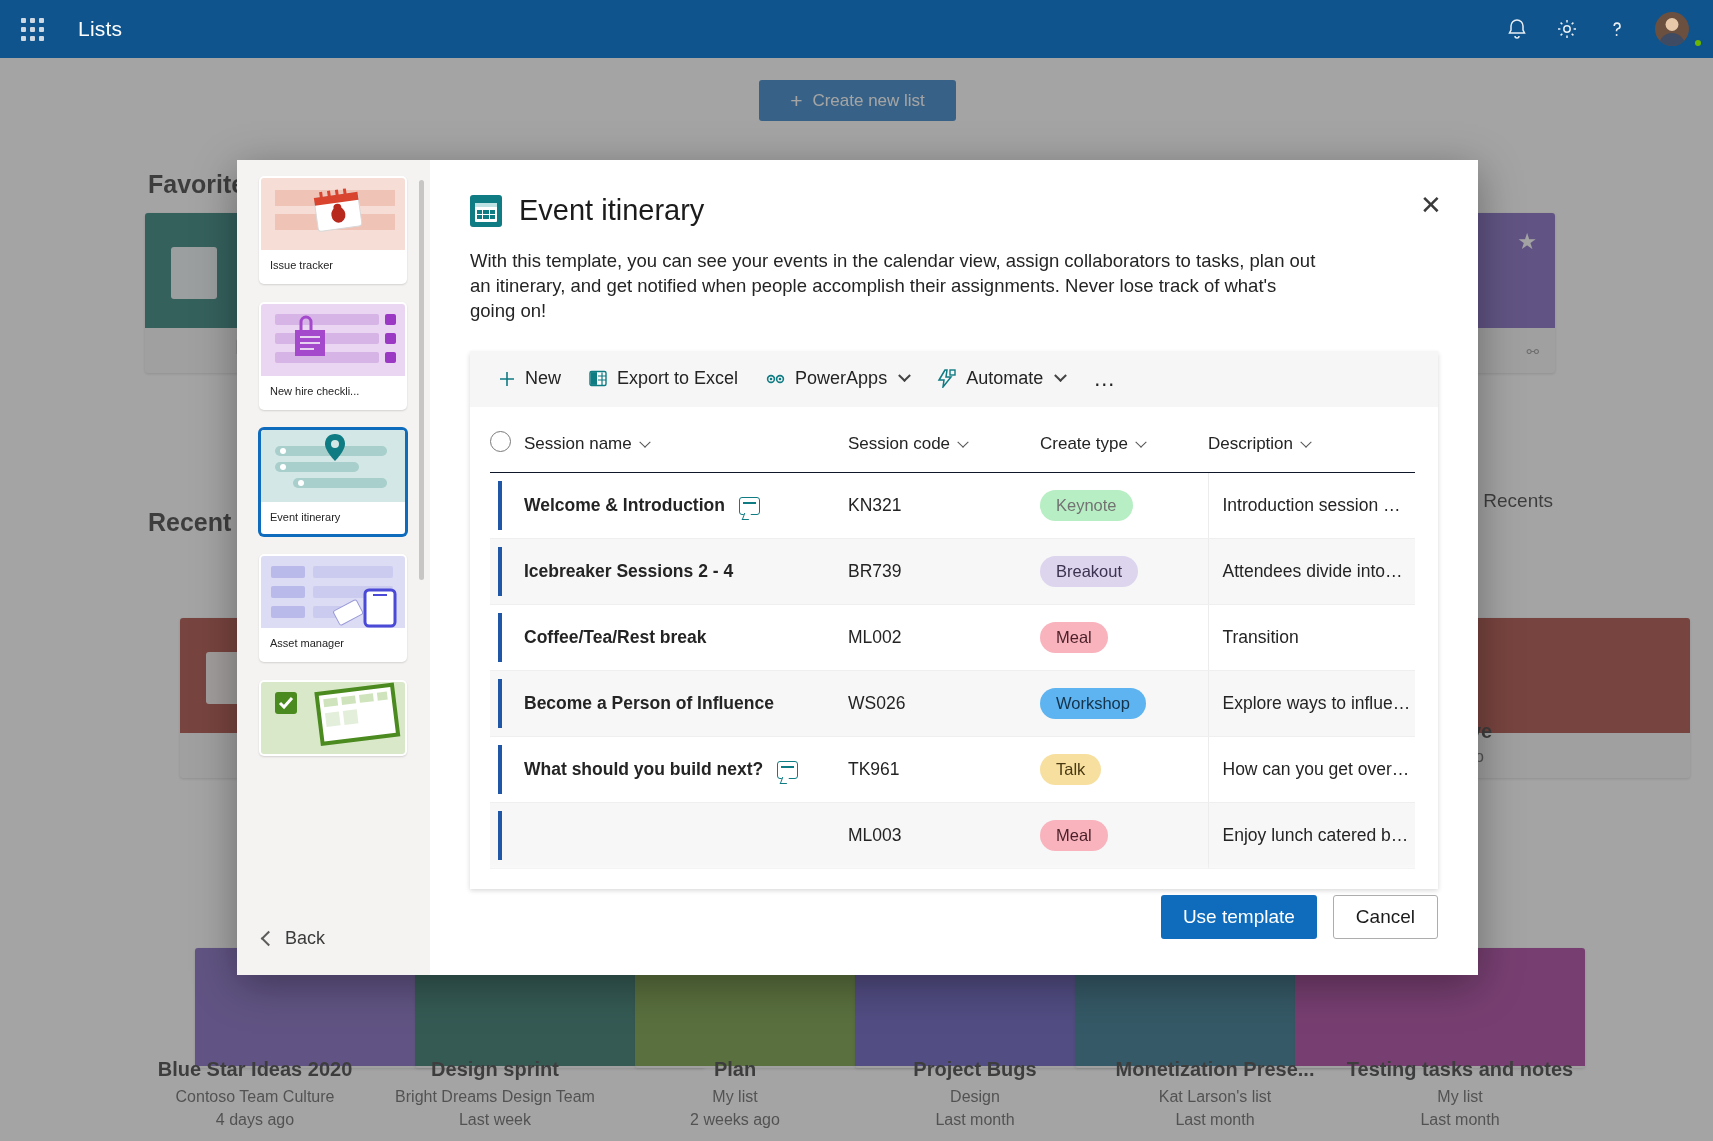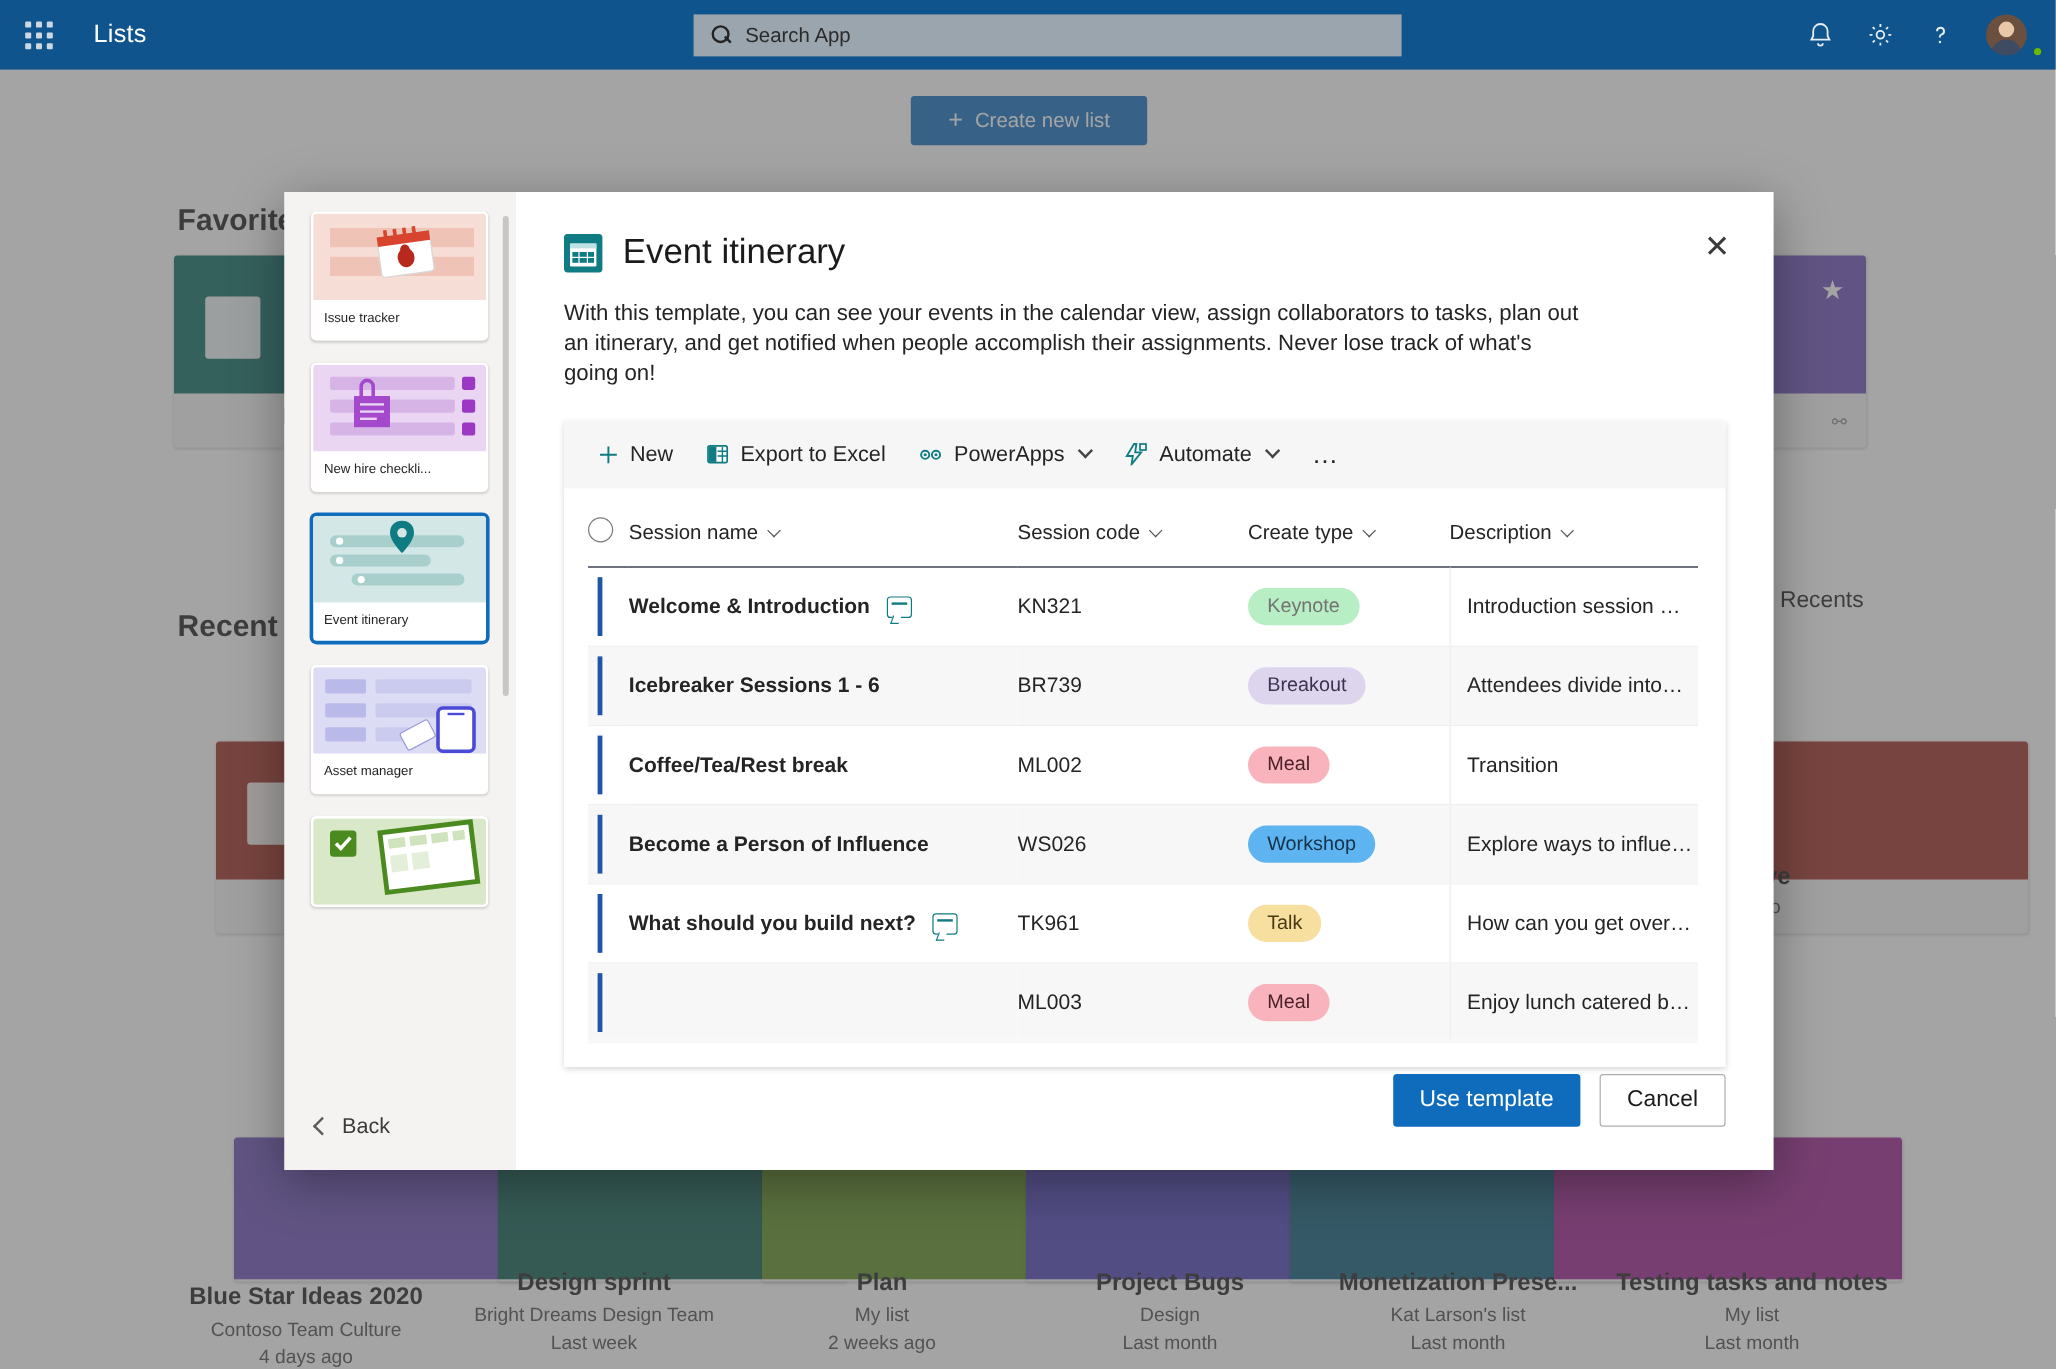--- a/index.html
+++ b/index.html
@@ -300,21 +300,21 @@
     </div>
   </div>
   <div class="card-caption" style="left:1330px; top:662px;">
     <div class="cc-title">ove</div>
     <div class="cc-time">go</div>
   </div>
 
   <div class="card" style="left:195px; top:890px; height:120px;">
     <div class="bar" style="background:#6b4fb8; height:118px;"></div>
   </div>
-  <div class="card-caption" style="left:110px; top:1000px; width:290px;margin-top:12px;">
+  <div class="card-caption" style="left:110px; top:1000px; width:290px;">
     <div class="cc-title">Blue Star Ideas 2020</div>
     <div class="cc-sub">Contoso Team Culture</div>
     <div class="cc-time">4 days ago</div>
   </div>
 
   <div class="card" style="left:415px; top:890px; height:120px;">
     <div class="bar" style="background:#0b5c4e; height:118px;"></div>
   </div>
   <div class="card-caption" style="left:350px; top:1000px; width:290px;">
     <div class="cc-title">Design sprint</div>
@@ -368,24 +368,20 @@
       <i></i>
       <i></i>
       <i></i>
       <i></i>
       <i></i>
       <i></i>
       <i></i>
   </div>
   <div class="suite-title">Lists</div>
 
-  <div class="searchwrap">
-    <span class="search-icon"></span>
-    <input class="search-input" type="text" placeholder="Search App" style="">
-  </div>
 
   <div class="suite-actions">
     <span class="sb-icon">
       <svg width="24" height="24" viewBox="0 0 24 24" fill="none" stroke="#e9eef3" stroke-width="1.5">
         <path d="M12 3a6 6 0 0 0-6 6v4l-1.5 3h15L18 13V9a6 6 0 0 0-6-6z"></path>
         <path d="M10 19a2 2 0 0 0 4 0"></path>
       </svg>
     </span>
     <span class="sb-icon">
       <svg width="24" height="24" viewBox="0 0 24 24" fill="none" stroke="#e9eef3" stroke-width="1.5">
@@ -614,21 +610,21 @@
                 </td>
                 <td><span class="cell-name">Welcome &amp; Introduction</span><span class="cmt-icon"><b></b></span></td>
                 <td>KN321</td>
                 <td><span class="pill" style="background: rgb(183, 238, 195); color: #737373;">Keynote</span></td>
                 <td class="cell-desc">Introduction session …</td>
               </tr>
               <tr class="alt">
                 <td class="rowbar">
                   <i></i>
                 </td>
-                <td><span class="cell-name">Icebreaker Sessions 1 - 6</span></td>
+                <td><span class="cell-name">Icebreaker Sessions 2 - 4</span></td>
                 <td>BR739</td>
                 <td><span class="pill" style="background: rgb(221, 212, 238); color: rgb(59, 51, 80);">Breakout</span></td>
                 <td class="cell-desc">Attendees divide into…</td>
               </tr>
               <tr>
                 <td class="rowbar">
                   <i></i>
                 </td>
                 <td><span class="cell-name">Coffee/Tea/Rest break</span></td>
                 <td>ML002</td>

